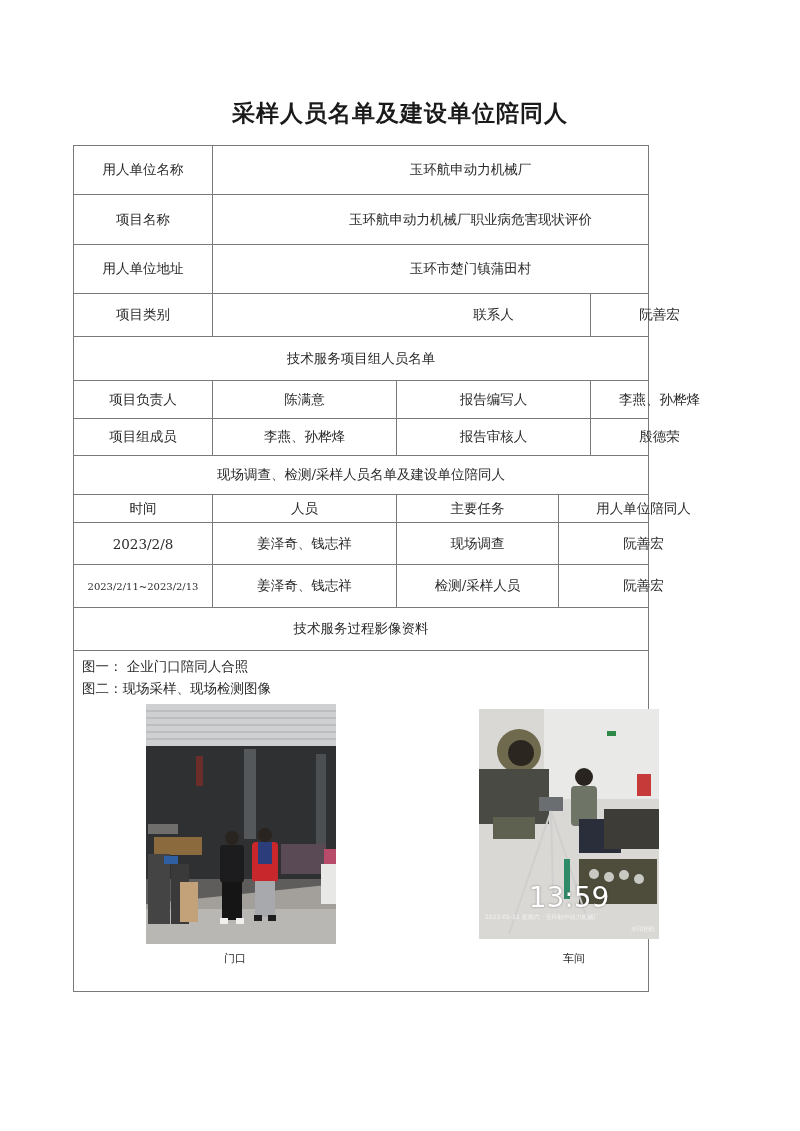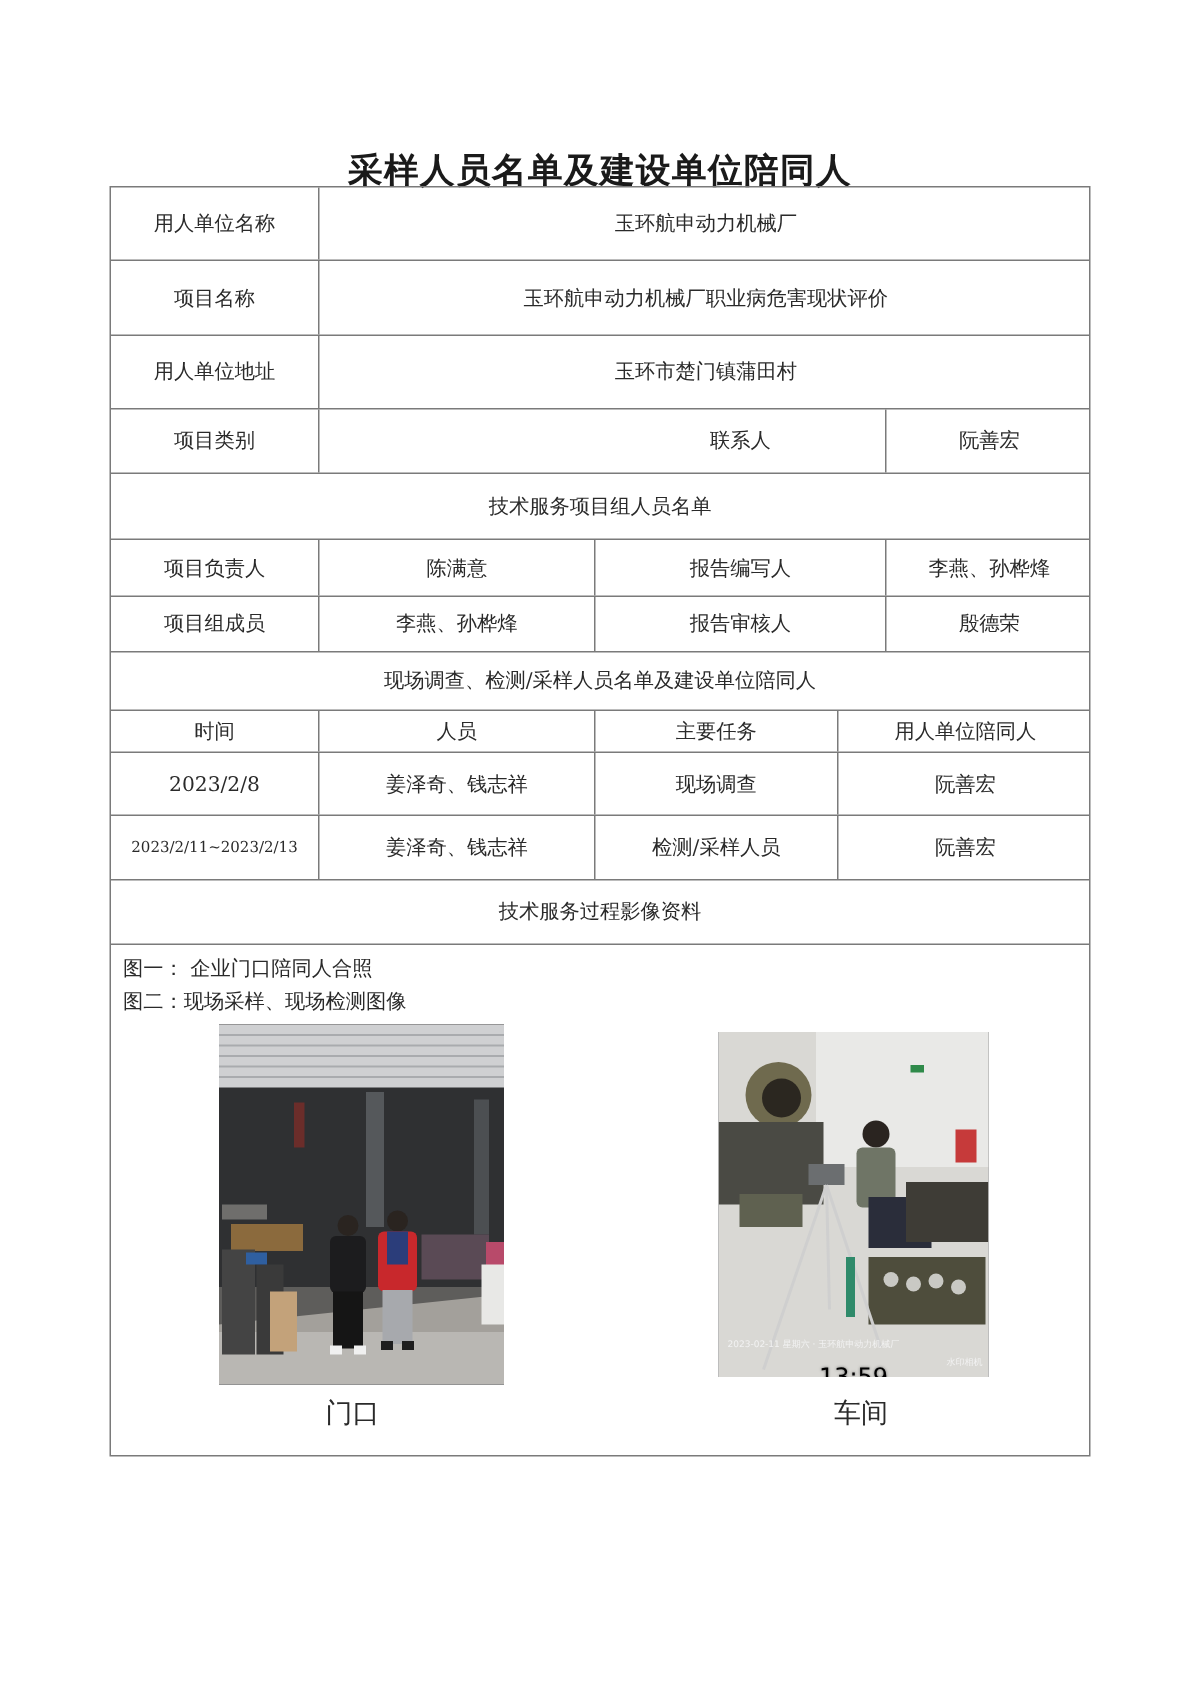--- a/index.html
+++ b/index.html
@@ -1,26 +1,26 @@
 <!DOCTYPE html>
 <html><head>
 <meta charset="utf-8">
 <style>
   html, body { margin: 0; padding: 0; background: #ffffff; }
   body { width: 800px; height: 1131px; position: relative; font-family: "DejaVu Serif", "Liberation Serif", serif; color: #2a2a2a; overflow: hidden; }
   .title { position: absolute; left: 0; top: 98px; width: 800px; text-align: center; font-family: "DejaVu Sans", "Liberation Sans", sans-serif; font-size: 23px; font-weight: bold; letter-spacing: 1px; color: #1a1a1a; }
-  .tbl { position: absolute; left: 73px; top: 124px; width: 654px; height: 847px; border: 1.5px solid #7a7a7a; box-sizing: border-box; }
+  .tbl { position: absolute; left: 73px; top: 145px; width: 576px; height: 847px; border: 1.5px solid #7a7a7a; box-sizing: border-box; }
   .row { position: absolute; left: 0; width: 100%; border-bottom: 1px solid #7a7a7a; box-sizing: border-box; }
   .cell { position: absolute; top: 0; height: 100%; display: flex; align-items: center; justify-content: center; font-size: 13.5px; border-right: 1px solid #7a7a7a; box-sizing: border-box; text-align: center; }
   .cell.last { border-right: none; }
   .full { left: 0; width: 100%; border-right: none; }
   .photos { position: absolute; left: 0; top: 505px; width: 100%; height: 342px; }
   .note { position: absolute; left: 8px; font-size: 13.5px; }
   .photo { position: absolute; overflow: hidden; }
-  .caption { position: absolute; font-size: 18px; text-align: center; width: 60px; }
+  .caption { position: absolute; font-size: 11px; text-align: center; width: 60px; }
 </style>
 </head>
 <body>
 
 <div class="title">采样人员名单及建设单位陪同人</div>
 
 <div class="tbl">
 
   <div class="row" style="top:0;height:49px;">
     <div class="cell" style="left:0;width:139px;">用人单位名称</div>
@@ -167,21 +167,21 @@
             <circle cx="160" cy="170" r="5"></circle>
           </g>
 
         <rect x="60" y="88" width="24" height="14" fill="#6b6e70"></rect>
         <line x1="72" y1="102" x2="30" y2="225" stroke="#cfcfcf" stroke-width="2"></line>
         <line x1="72" y1="102" x2="74" y2="185" stroke="#cfcfcf" stroke-width="2"></line>
         <line x1="72" y1="102" x2="108" y2="210" stroke="#cfcfcf" stroke-width="2"></line>
 
         <rect x="85" y="150" width="6" height="40" fill="#2f8a6a"></rect>
       </svg>
-      <div style="position:absolute;left:0;top:172px;width:180px;text-align:center;color:#000000;font-family:'DejaVu Sans','Liberation Sans',sans-serif;font-size:16px;text-shadow:0 0 2px rgba(0,0,0,0.5);margin-top:48px;">13:59</div>
+      <div style="position:absolute;left:0;top:172px;width:180px;text-align:center;color:#ffffff;font-family:'DejaVu Sans','Liberation Sans',sans-serif;font-size:28px;text-shadow:0 0 2px rgba(0,0,0,0.5);">13:59</div>
       <div style="position:absolute;left:6px;top:204px;width:150px;color:#f2f2f2;font-family:'DejaVu Sans','Liberation Sans',sans-serif;font-size:6px;white-space:nowrap;overflow:hidden;">2023-02-11 星期六 · 玉环航申动力机械厂</div>
       <div style="position:absolute;right:4px;top:216px;color:#f2f2f2;font-family:'DejaVu Sans','Liberation Sans',sans-serif;font-size:6px;">水印相机</div>
     </div>
 
     <div class="caption" style="left:131px;top:300px;">门口</div>
     <div class="caption" style="left:470px;top:300px;">车间</div>
   </div>
 </div>
 
 </body></html>

